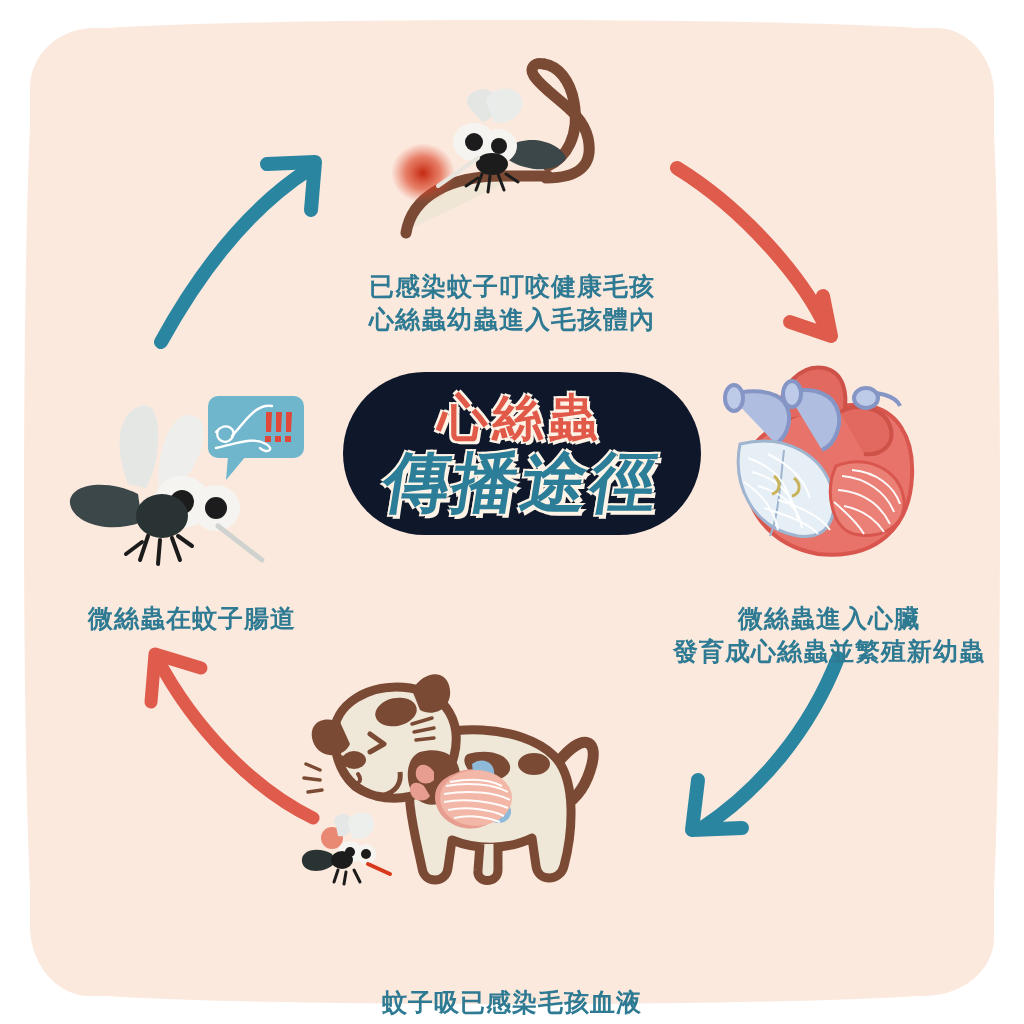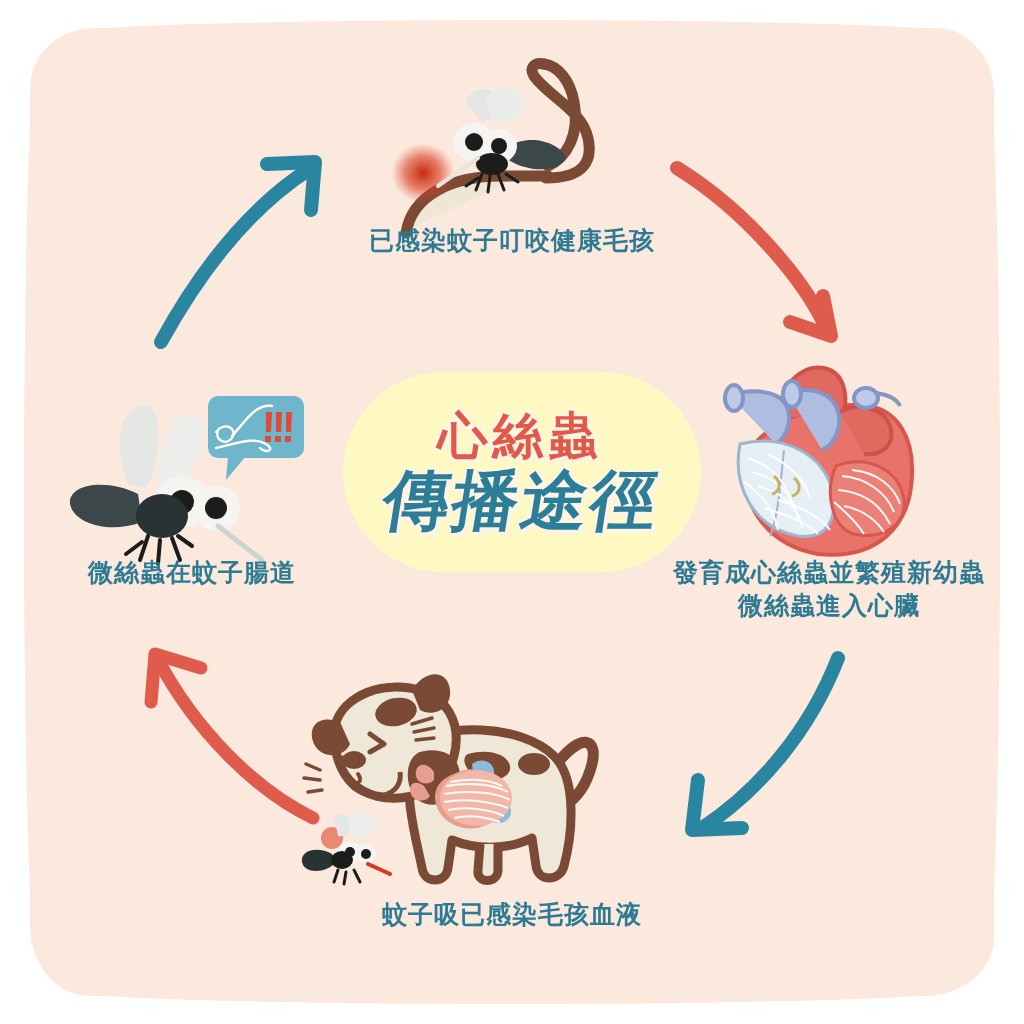--- a/index.html
+++ b/index.html
@@ -20,42 +20,42 @@
   .panel::after{
     content:"";position:absolute;right:-6px;top:46px;width:24px;height:876px;
     background:#FCE9DE;border-radius:50%;
   }
   .panel-h1,.panel-h2{position:absolute;background:#FCE9DE;border-radius:50%;}
   .panel-h1{left:46px;top:-8px;width:874px;height:26px;}
   .panel-h2{left:44px;bottom:-8px;width:876px;height:26px;}
 
   
   .center-card{
-    position:absolute;left:343px;top:372px;width:358px;height:200px;
-    background:#fef9c3;border-radius:100px;
+    position:absolute;left:343px;top:372px;width:358px;height:163px;
+    background:#0f172a;border-radius:100px;
     display:flex;flex-direction:column;align-items:center;justify-content:center;
   }
   .title-top{
     font-size:50px;font-weight:bold;color:#E05949;letter-spacing:5px;
     line-height:1;margin-bottom:6px;margin-left:-4px;
     text-shadow:3px 3px 0 #FDF4E7,-2px -2px 0 #FDF4E7,2px -2px 0 #FDF4E7,-2px 2px 0 #FDF4E7;
   }
   .title-bottom{
     font-size:66px;font-weight:bold;color:#2C7D98;letter-spacing:3px;
     line-height:1;transform:skewX(-9deg);
     text-shadow:4px 4px 0 #FDF4E7,-2px -2px 0 #FDF4E7,2px -2px 0 #FDF4E7,-2px 2px 0 #FDF4E7;
   }
 
   
   .caption{position:absolute;text-align:center;color:#2D7A92;
-           font-size:25px;font-weight:bold;line-height:1.32;letter-spacing:1px;}
+           font-size:25px;font-weight:bold;line-height:1.32;letter-spacing:1px;margin-top:46px;}
   .caption .ln{display:block;white-space:nowrap;}
   .cap-top{left:50%;transform:translateX(-50%);top:224px;}
   .cap-right{left:664px;width:330px;top:556px;}
-  .cap-bottom{left:50%;transform:translateX(-50%);top:898px;}
+  .cap-bottom{left:50%;transform:translateX(-50%);top:940px;}
   .cap-left{left:42px;width:300px;top:556px;}
 
   
   .arrow{position:absolute;}
   svg{display:block;overflow:visible;}
   .ill{position:absolute;}
 </style>
 </head>
 <body>
 
@@ -271,25 +271,26 @@
     </svg>
   </div>
 
   <div class="center-card">
     <div class="title-top">心絲蟲</div>
     <div class="title-bottom">傳播途徑</div>
   </div>
 
   <div class="caption cap-top">
     <span class="ln">已感染蚊子叮咬健康毛孩</span>
+    <span class="ln">心絲蟲幼蟲進入毛孩體內</span>
   </div>
 
   <div class="caption cap-right">
+    <span class="ln">微絲蟲進入心臟</span>
     <span class="ln">發育成心絲蟲並繁殖新幼蟲</span>
-    <span class="ln">微絲蟲進入心臟</span>
   </div>
 
   <div class="caption cap-bottom">
     <span class="ln">蚊子吸已感染毛孩血液</span>
   </div>
 
   <div class="caption cap-left">
     <span class="ln">微絲蟲在蚊子腸道</span>
   </div>
 

